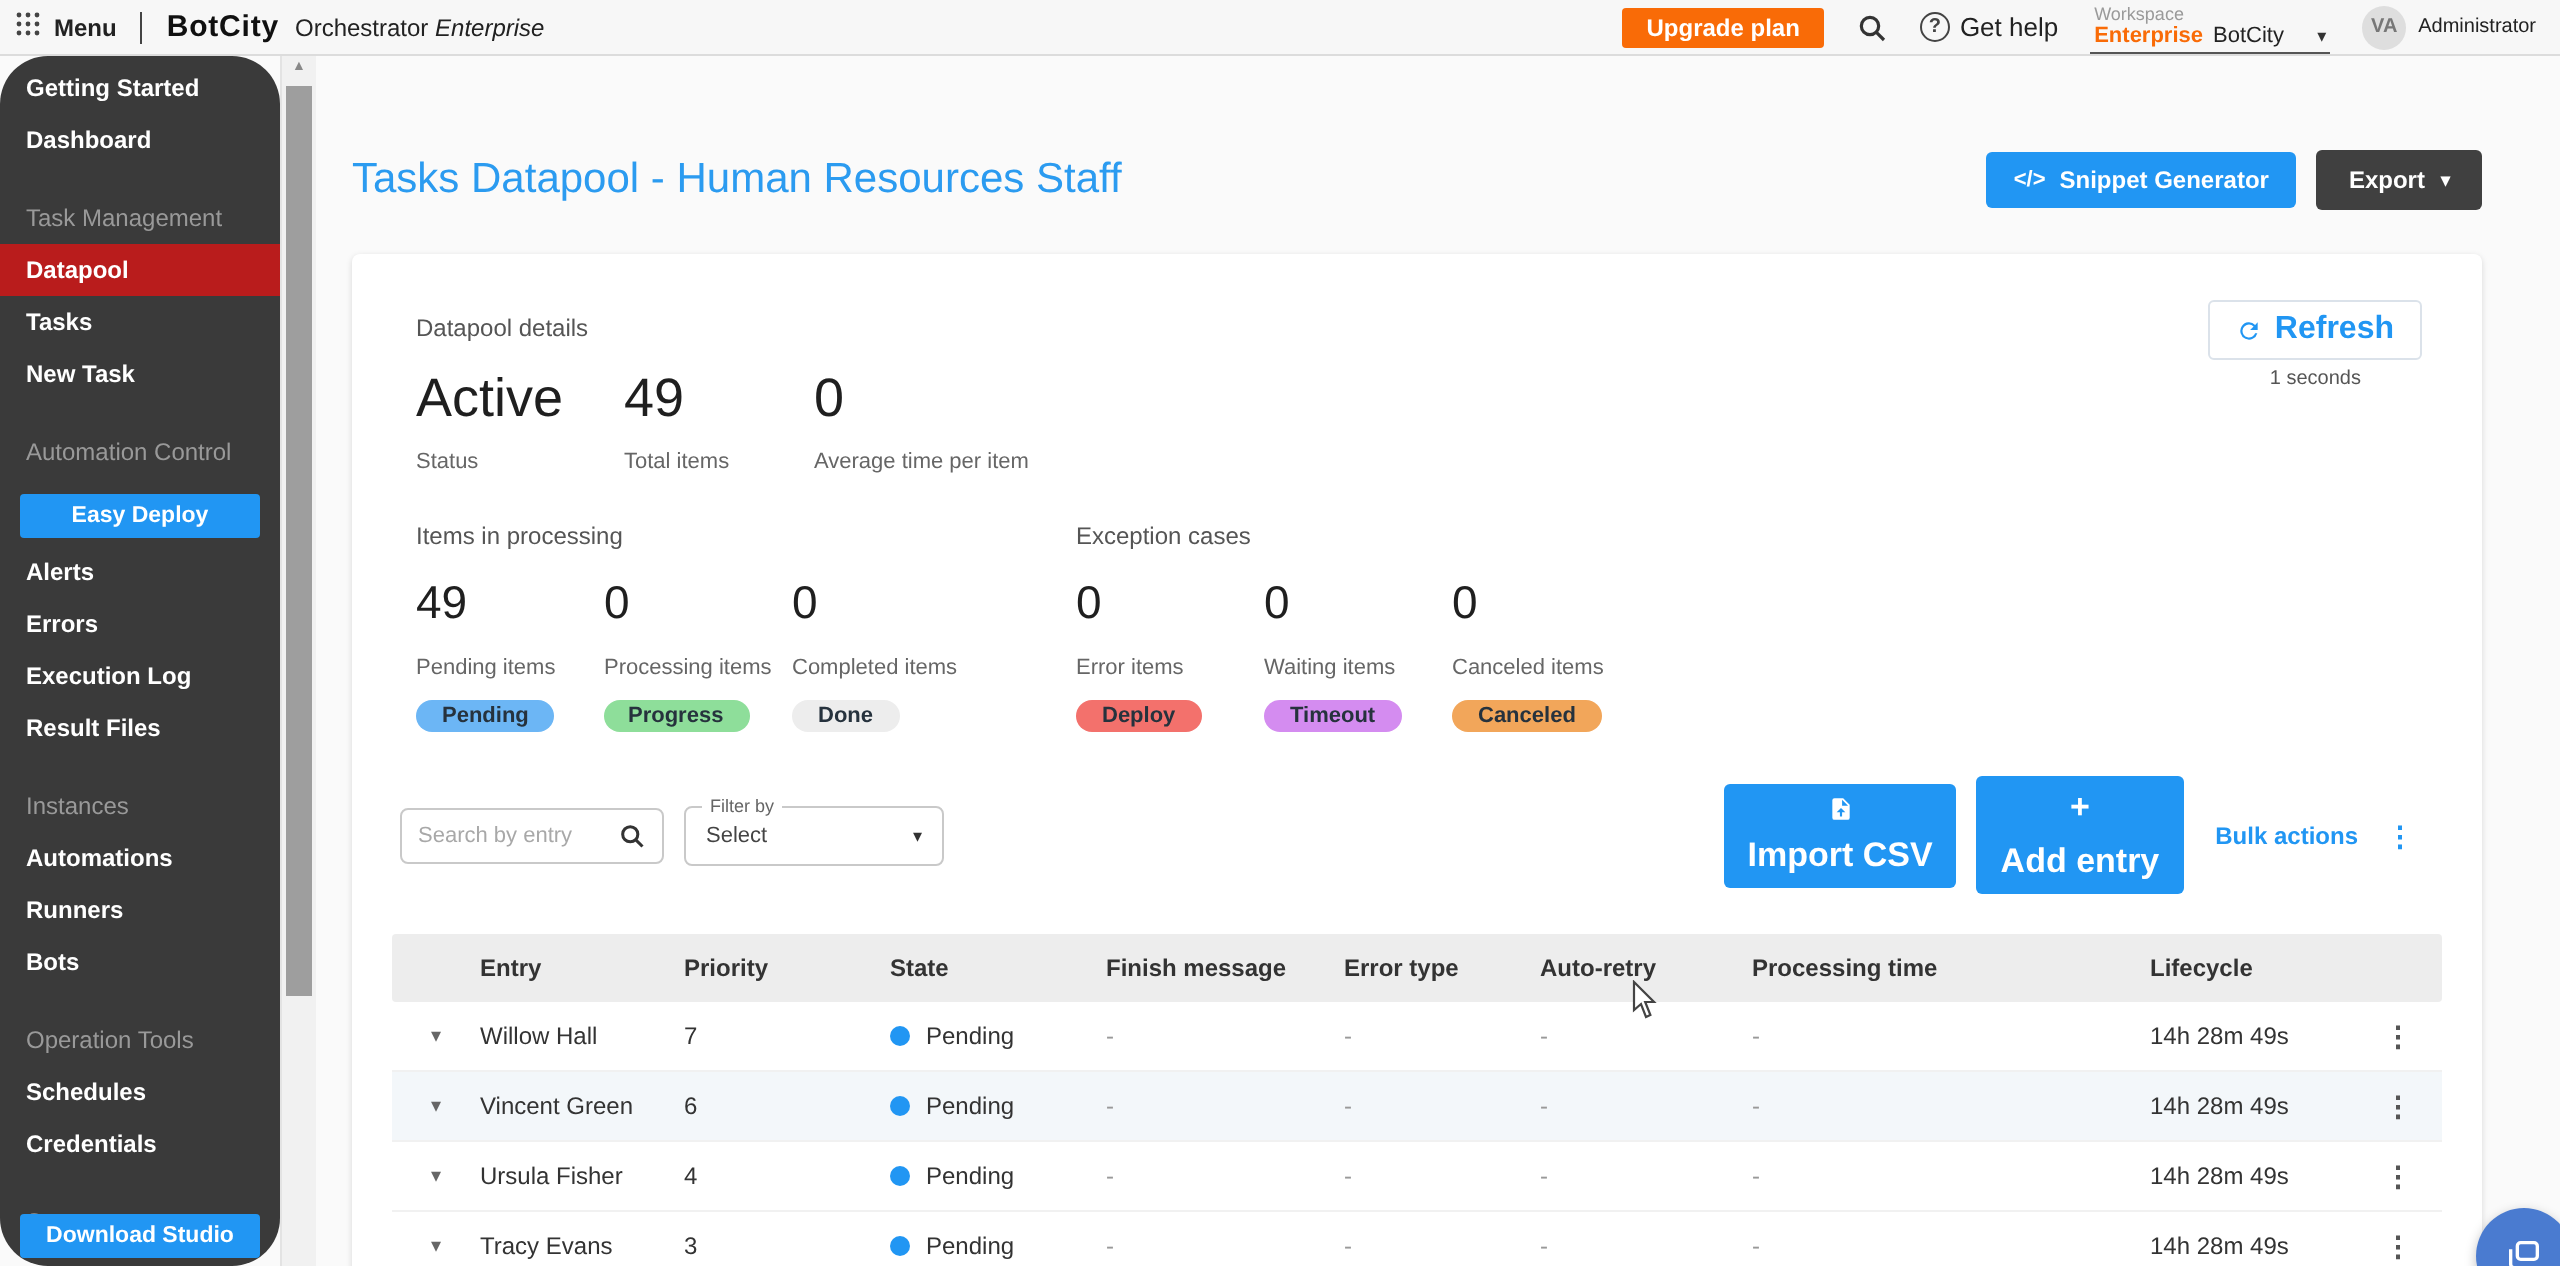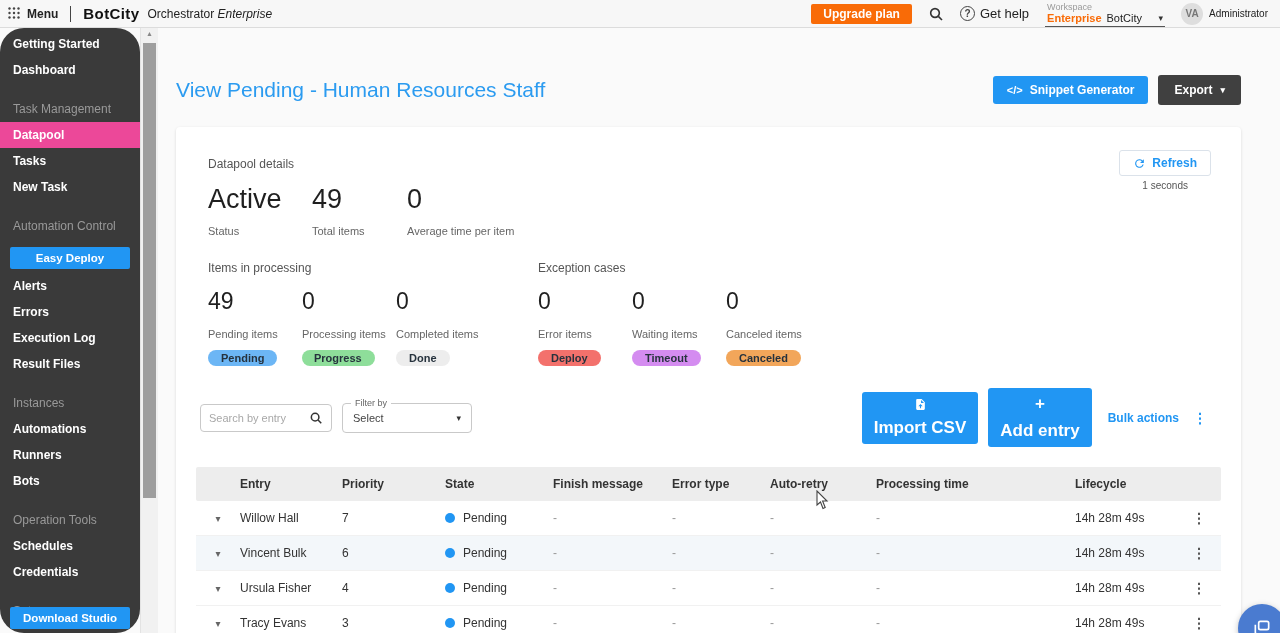--- a/index.html
+++ b/index.html
@@ -32,21 +32,21 @@
   .ws-caret { margin-left:auto; font-size:9px; color:#333; }
   .userbox { display:flex; align-items:center; gap:6px; cursor:pointer; }
   .avatar { width:22px; height:22px; border-radius:50%; background:#dedede; color:#777;
             font-size:10px; font-weight:bold; display:flex; align-items:center; justify-content:center; }
   .role { font-size:10px; color:#222; }
 
   
   .app { display:flex; height:605px; }
   .sidebar { width:140px; background:#3a3a3a; flex-shrink:0; position:relative; padding-top:3px;border-radius:24px; }
   .sb-item { color:#fff; font-size:12px; font-weight:bold; padding:6px 13px; cursor:pointer; }
-  .sb-item.selected { background:#ec4899; }
+  .sb-item.selected { background:#b91c1c; }
   .sb-section { color:#999; font-size:12px; padding:6px 13px; margin-top:13px; }
   .sb-btn { display:block; margin:8px 10px 4px 10px; width:120px; background:#2196f3; color:#fff;
             font-size:11.5px; font-weight:bold; text-align:center; padding:5px 0;
             border:none; border-radius:2px; cursor:pointer; font-family:inherit; }
   .sb-download { position:absolute; bottom:4px; left:10px; margin:0; }
   .sb-scrollbar { width:18px; background:#f1f1f1; border-left:1px solid #e3e3e3; flex-shrink:0; position:relative; }
   .sb-up-arrow { position:absolute; top:2px; left:0; right:0; text-align:center; font-size:7px; color:#888; }
   .sb-thumb { position:absolute; top:15px; left:2px; right:2px; height:455px; background:#9e9e9e; cursor:pointer; }
 
   
@@ -61,21 +61,21 @@
                 font-weight:bold; padding:8px 16px; display:flex; align-items:center; gap:8px;
                 cursor:pointer; font-family:inherit; }
   .code-glyph { font-size:11px; font-weight:bold; }
   .caret-sm { font-size:9px; }
 
   .card { background:#fff; margin:22px 39px 0 18px; border-radius:4px;
           box-shadow:0 1px 3px rgba(0,0,0,.14); height:900px; position:relative; }
 
   .details-label { padding:30px 32px 0 32px; font-size:12px; color:#555; }
   .refresh-wrap { position:absolute; top:23px; right:30px; text-align:center; }
-  .refresh-btn { border:1px solid #dbe2ea; background:#fff; color:#2196f3; font-size:12px;
+  .refresh-btn { border:1px solid #dbe2ea; background:#fff; color:#2196f3; font-size:16px;
                  font-weight:bold; padding:5px 13px; border-radius:3px; display:flex;
                  align-items:center; gap:6px; cursor:pointer; font-family:inherit; }
   .refresh-sub { font-size:10px; color:#555; margin-top:4px; }
 
   .stats-row1 { display:flex; padding:0 32px; margin-top:13px; }
   .stat-col1 { width:104px; } .stat-col2 { width:95px; }
   .stat-value-lg { font-size:27px; color:#1f1f1f; }
   .stat-label { font-size:11px; color:#666; margin-top:10px; }
 
   .stats-row2 { display:flex; padding:0 32px; margin-top:24px; }
@@ -204,21 +204,21 @@
     <button class="sb-btn sb-download">Download Studio</button>
   </div>
 
   <div class="sb-scrollbar">
     <span class="sb-up-arrow">▲</span>
     <span class="sb-thumb"></span>
   </div>
 
   <div class="main">
     <div class="title-row">
-      <span class="page-title">View Pending - Human Resources Staff</span>
+      <span class="page-title">Tasks Datapool - Human Resources Staff</span>
       <span class="title-actions">
         <button class="btn-blue">
           <span class="code-glyph">&lt;/&gt;</span>
           <span>Snippet Generator</span>
         </button>
         <button class="btn-orange">
           <span>Export</span>
           <span class="caret-sm">▾</span>
         </button>
       </span>
@@ -350,21 +350,21 @@
           <span class="dash">-</span>
           <span class="dash">-</span>
           <span class="dash">-</span>
           <span class="dash">-</span>
           <span>14h 28m 49s</span>
           <span class="kebab-cell">⋮</span>
         </div>
 
         <div class="trow hovered">
           <span class="caret-cell">▾</span>
-          <span>Vincent Bulk</span>
+          <span>Vincent Green</span>
           <span>6</span>
           <span class="state-cell">
               <span class="dot"></span>
               <span>Pending</span>
             </span>
           <span class="dash">-</span>
           <span class="dash">-</span>
           <span class="dash">-</span>
           <span class="dash">-</span>
           <span>14h 28m 49s</span>

